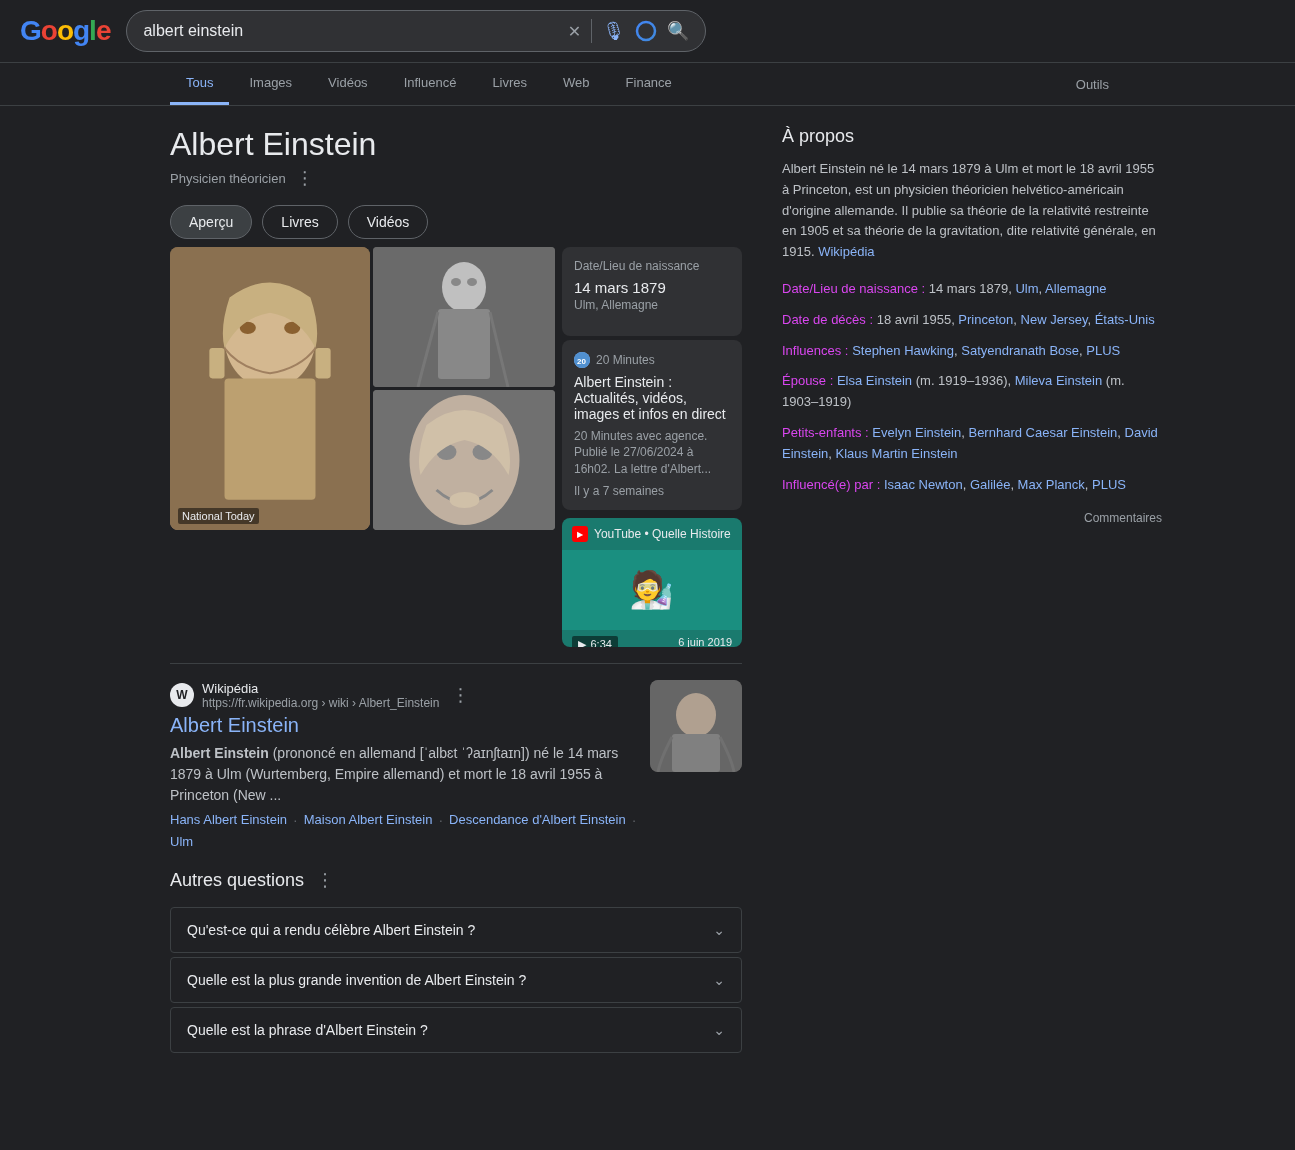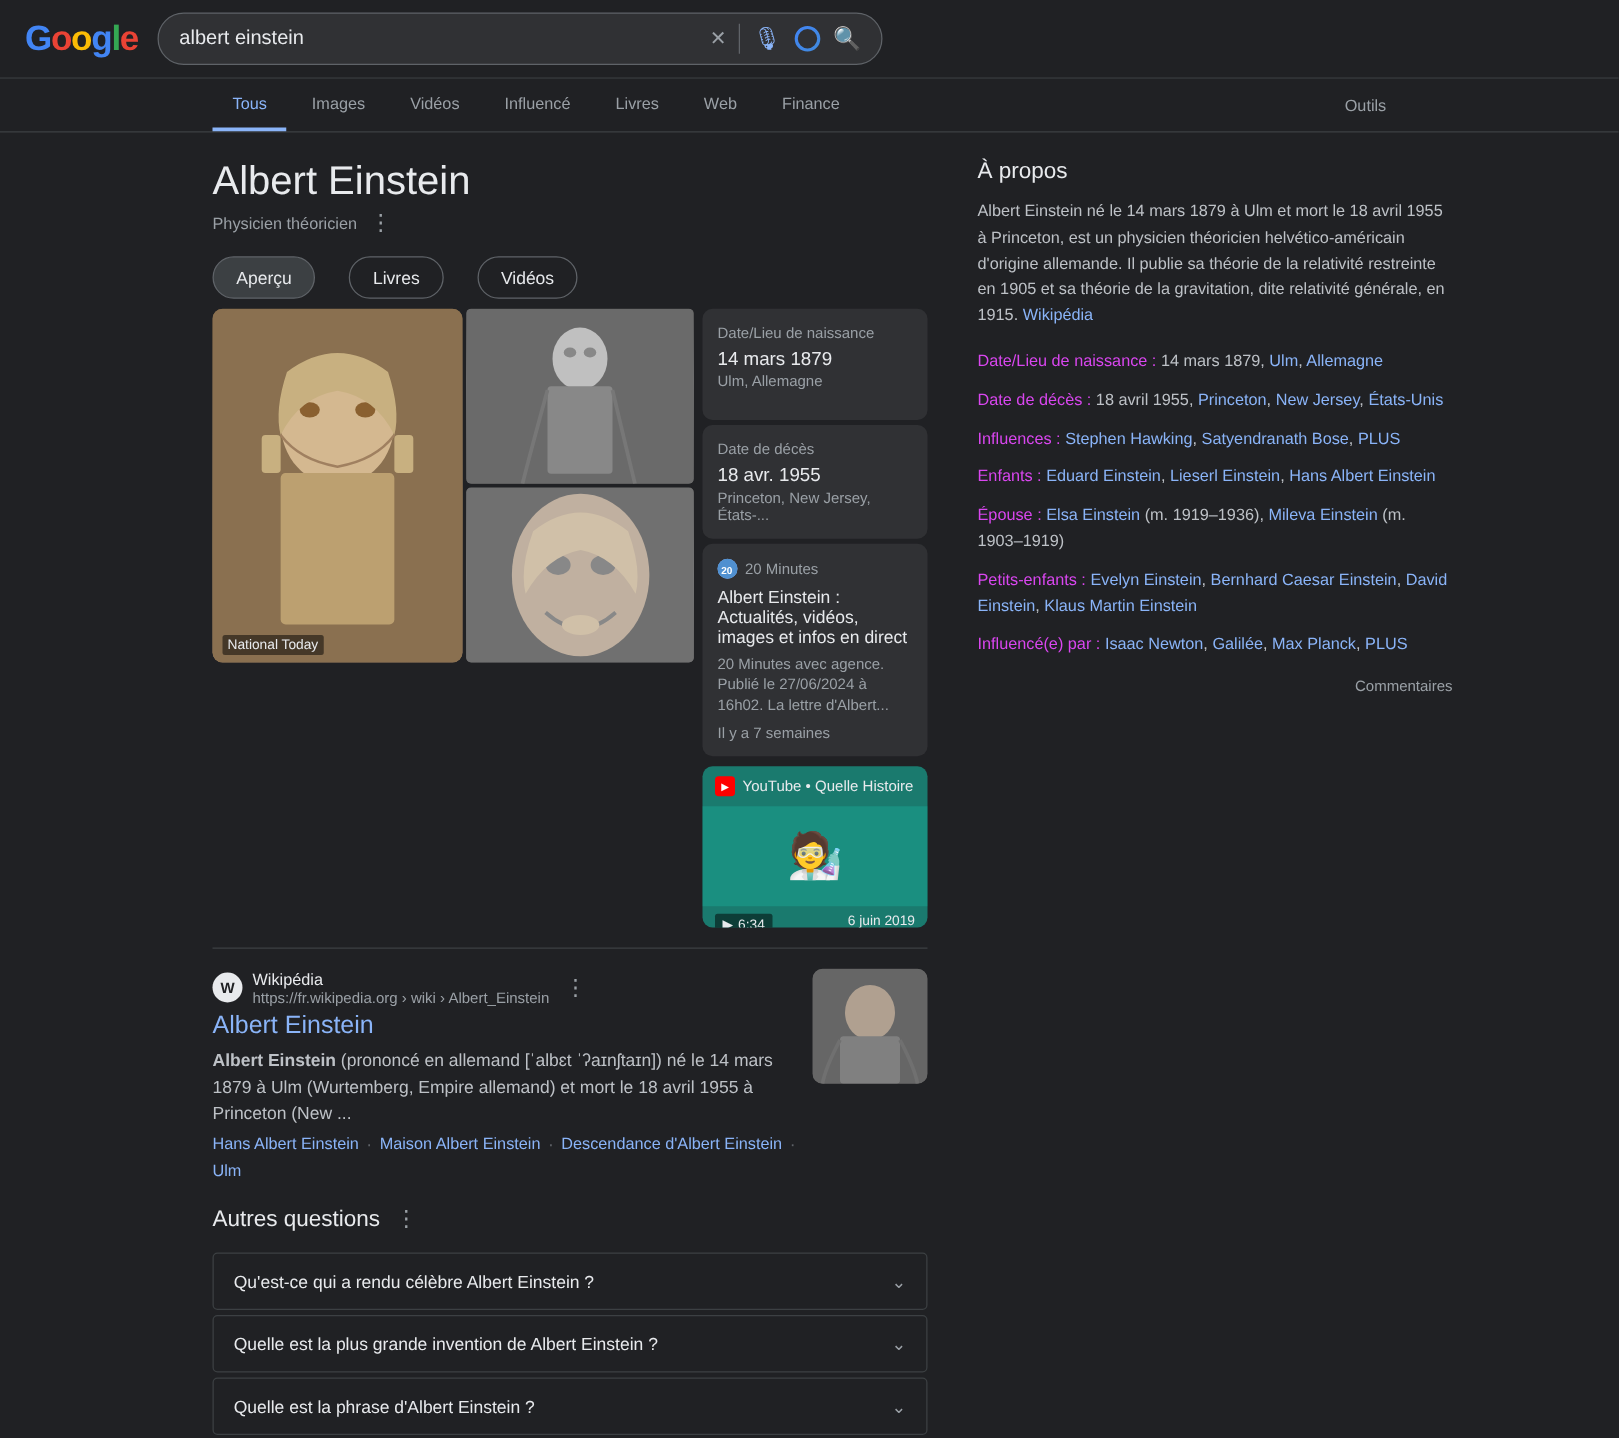--- a/index.html
+++ b/index.html
@@ -132,21 +132,21 @@
       justify-content: space-between;
       margin-bottom: 8px;
     }
     .kp-name {
       font-size: 32px;
       font-weight: 400;
       color: #e8eaed;
     }
     .kp-tabs {
       display: flex;
-      gap: 27px;
+      gap: 10px;
       margin-top: 8px;
     }
     .kp-tab {
       padding: 8px 18px;
       border: 1px solid #5f6368;
       border-radius: 20px;
       cursor: pointer;
       font-size: 14px;
       color: #e8eaed;
       background: transparent;
@@ -550,25 +550,20 @@
       </div>
 
       <div style="display:flex; flex-direction:column; gap:4px;">
 
         <div class="info-card" style="flex:1;">
           <div class="info-card-label">Date/Lieu de naissance</div>
           <div class="info-card-value">14 mars 1879</div>
           <div class="info-card-sub">Ulm, Allemagne</div>
         </div>
 
-        <div class="info-card" style="flex:1;">
-          <div class="info-card-label">Date de décès</div>
-          <div class="info-card-value">18 avr. 1955</div>
-          <div class="info-card-sub">Princeton, New Jersey, États-...</div>
-        </div>
 
         <div class="news-card" style="flex:2;">
           <div class="news-source">
             <div class="news-source-icon">
               <svg width="16" height="16" viewBox="0 0 16 16">
                   <circle cx="8" cy="8" r="8" fill="#5090d0"></circle>
                   <text x="3" y="12" font-size="8" fill="white" font-weight="bold">20</text>
                 </svg>
             </div>
             <span class="news-source-name">20 Minutes</span>
@@ -685,27 +680,20 @@
     </div>
 
     <div class="about-row">
       <span class="about-label">Influences :</span>
       <span> </span>
       <a class="about-link">Stephen Hawking</a>,
       <a class="about-link"> Satyendranath Bose</a>,
       <a class="about-link"> PLUS</a>
     </div>
 
-    <div class="about-row">
-      <span class="about-label">Enfants :</span>
-      <span> </span>
-      <a class="about-link">Eduard Einstein</a>,
-      <a class="about-link"> Lieserl Einstein</a>,
-      <a class="about-link"> Hans Albert Einstein</a>
-    </div>
 
     <div class="about-row">
       <span class="about-label">Épouse :</span>
       <span> </span>
       <a class="about-link">Elsa Einstein</a>
       <span> (m. 1919–1936), </span>
       <a class="about-link">Mileva Einstein</a>
       <span> (m. 1903–1919)</span>
     </div>
 

